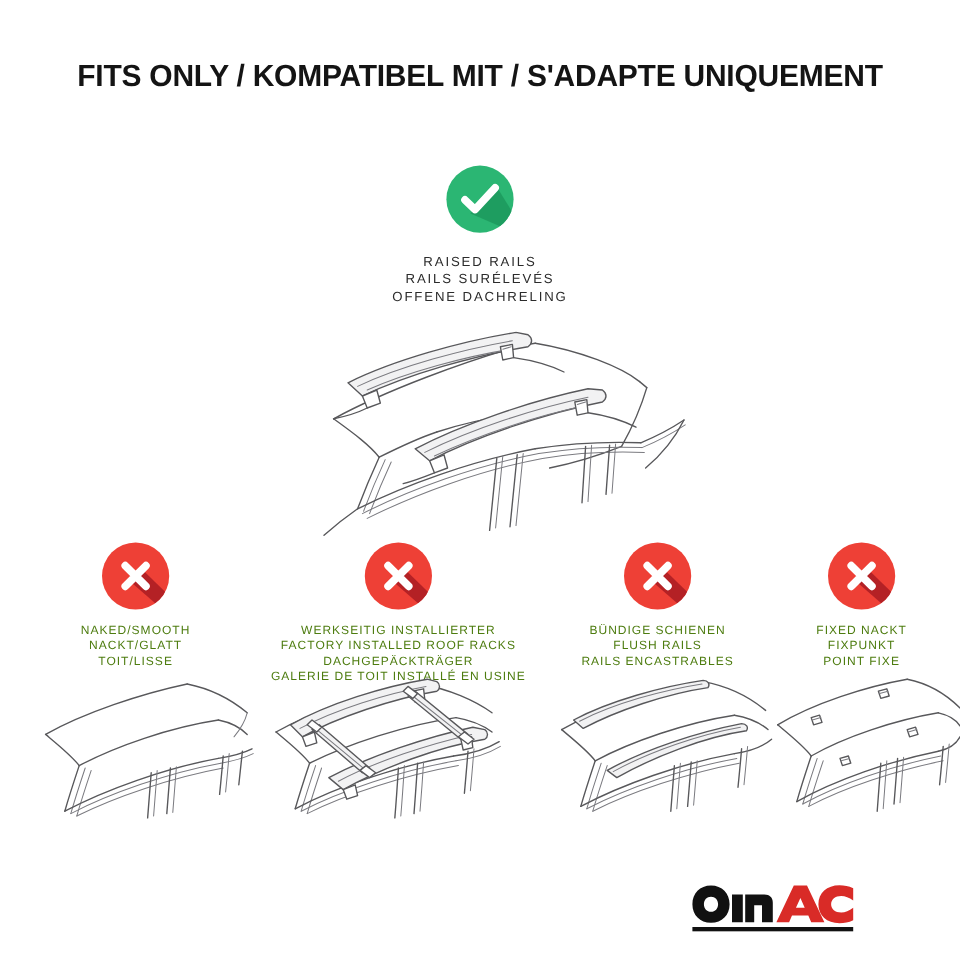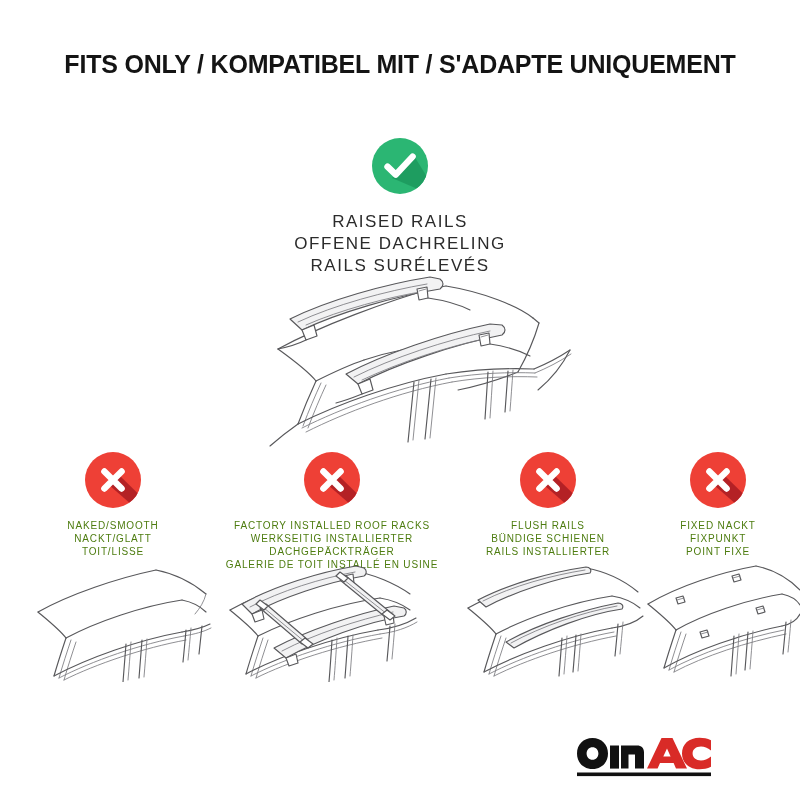--- a/index.html
+++ b/index.html
@@ -70,21 +70,21 @@
     left: 0; top: 0;
     width: 100%; height: 100%;
   }
 
   .labels {
     margin-top: 13px;
     line-height: 1.30;
   }
   .labels .line {
     display: block;
-    font-size: 17px;
+    font-size: 11px;
     font-weight: 400;
     letter-spacing: 1.55px;
     color: #2b2b2b;
     white-space: nowrap;
   }
 
   
   .hero-illustration {
     position: absolute;
     left: 178px;
@@ -186,22 +186,22 @@
       <svg class="glyph-shadow" viewBox="0 0 56 56" aria-hidden="true">
         <path d="M41.5 17.0 L56 40.5 L48 52 L20 40 Z" fill="#1d9c5f" opacity="0.95"></path>
       </svg>
       <svg class="glyph" viewBox="0 0 56 56" aria-hidden="true">
         <path d="M15.5 28.6 L23.8 36.6 L40.6 18.6" fill="none" stroke="#ffffff" stroke-width="6.4" stroke-linecap="round" stroke-linejoin="round"></path>
       </svg>
     </div>
 
     <div class="labels">
       <span class="line">RAISED RAILS</span>
+      <span class="line">RAILS SURÉLEVÉS</span>
       <span class="line">OFFENE DACHRELING</span>
-      <span class="line">RAILS SURÉLEVÉS</span>
     </div>
   </div>
 
   <div class="hero-illustration">
     <svg viewBox="0 0 448 172" aria-hidden="true">
 
       <path class="ln-fill" d="M113 48 C160 24 236 6 263 2 L333 12 C352 20 372 34 381 44
                L372 62 C352 54 300 44 262 44 C214 44 160 56 120 72 Z" opacity="0"></path>
 
       <path class="ln" d="M100 73 C144 49 210 25 256 12"></path>
@@ -324,22 +324,22 @@
         <div class="badge no">
           <svg class="glyph-shadow" viewBox="0 0 56 56" aria-hidden="true">
             <path d="M33.5 22.5 L56 44.5 L47 53 L24 33 Z" fill="#b02025" opacity="0.95"></path>
           </svg>
           <svg class="glyph" viewBox="0 0 56 56" aria-hidden="true">
             <path d="M19.4 19.4 L36.6 36.6 M36.6 19.4 L19.4 36.6" fill="none" stroke="#ffffff" stroke-width="6.4" stroke-linecap="round"></path>
           </svg>
         </div>
       </div>
       <div class="labels">
+        <span class="line">WERKSEITIG INSTALLIERTER</span>
         <span class="line">FACTORY INSTALLED ROOF RACKS</span>
-        <span class="line">WERKSEITIG INSTALLIERTER</span>
         <span class="line">DACHGEPÄCKTRÄGER</span>
         <span class="line">GALERIE DE TOIT INSTALLÉ EN USINE</span>
       </div>
       <div class="col-illus">
         <svg viewBox="0 0 248 130" aria-hidden="true">
 
           <path class="ln" d="M22 58 C54 40 104 24 142 18"></path>
           <path class="ln" d="M142 18 C166 22 188 32 202 42"></path>
           <path class="ln" d="M22 58 C34 68 44 76 50 84"></path>
           <path class="ln" d="M50 84 C82 68 130 52 172 46"></path>
@@ -394,23 +394,23 @@
         <div class="badge no">
           <svg class="glyph-shadow" viewBox="0 0 56 56" aria-hidden="true">
             <path d="M33.5 22.5 L56 44.5 L47 53 L24 33 Z" fill="#b02025" opacity="0.95"></path>
           </svg>
           <svg class="glyph" viewBox="0 0 56 56" aria-hidden="true">
             <path d="M19.4 19.4 L36.6 36.6 M36.6 19.4 L19.4 36.6" fill="none" stroke="#ffffff" stroke-width="6.4" stroke-linecap="round"></path>
           </svg>
         </div>
       </div>
       <div class="labels">
+        <span class="line">BÜNDIGE SCHIENEN</span>
         <span class="line">FLUSH RAILS</span>
-        <span class="line">BÜNDIGE SCHIENEN</span>
-        <span class="line">RAILS INSTALLIERTER</span>
+        <span class="line">RAILS ENCASTRABLES</span>
       </div>
       <div class="col-illus">
         <svg viewBox="0 0 192 126" aria-hidden="true">
 
           <path class="ln" d="M16 56 C48 38 96 22 134 16"></path>
           <path class="ln" d="M134 16 C156 20 174 30 186 40"></path>
           <path class="ln" d="M16 56 C28 66 38 74 44 82"></path>
           <path class="ln" d="M44 82 C74 66 120 50 160 44"></path>
           <path class="ln" d="M160 44 C172 46 181 50 188 56"></path>
 

